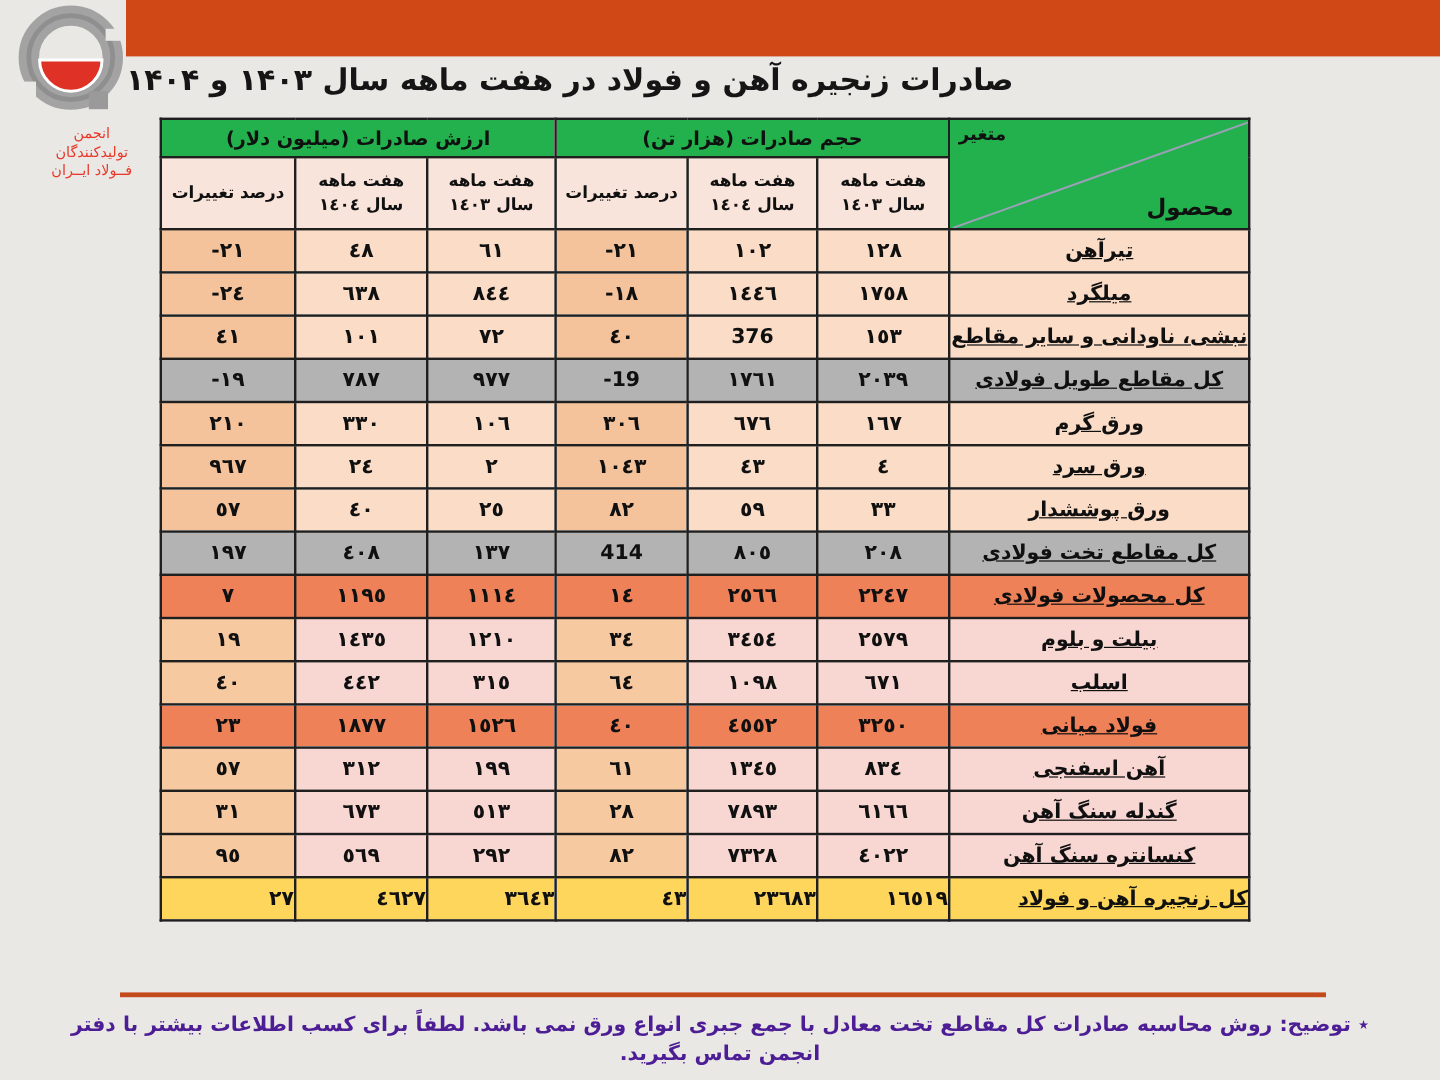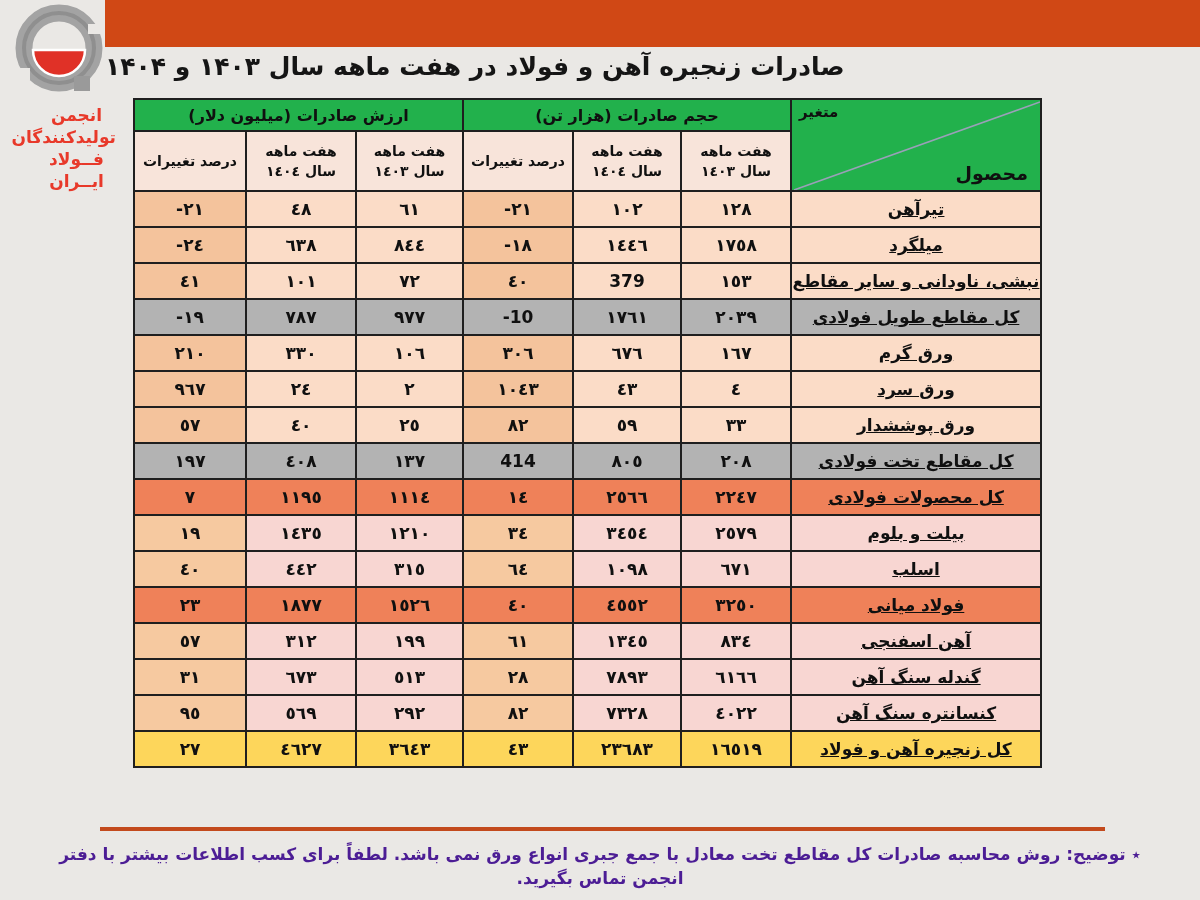--- a/index.html
+++ b/index.html
@@ -5,21 +5,21 @@
   html,body{margin:0;padding:0;}
   body{
     width:1200px;height:900px;position:relative;overflow:hidden;
     background:#eae8e5;
     font-family:"DejaVu Sans","Liberation Sans",sans-serif;
   }
   
   .banner{position:absolute;left:105px;top:0;width:1095px;height:47px;background:#d04815;}
   
   .logo{position:absolute;left:4px;top:4px;width:112px;text-align:center;}
-  .logo-text{color:#e8392a;font-weight:bold;font-size:17px;line-height:1.3;direction:rtl;margin-left:33px;}
+  .logo-text{color:#e8392a;font-weight:normal;font-size:12px;line-height:1.3;direction:rtl;margin-left:33px;}
   
   .title{
     position:absolute;left:105px;top:52px;width:1095px;
     text-align:left;direction:rtl;
     font-size:25px;font-weight:bold;color:#151515;
   }
   
   table.main{
     position:absolute;left:133px;top:98px;width:907px;
     border-collapse:collapse;table-layout:fixed;direction:rtl;
@@ -36,21 +36,21 @@
   tr.sub th{height:58px;background:#f8e4da;font-size:14px;font-weight:bold;line-height:1.45;direction:rtl;}
   tbody td{height:34px;font-size:17px;font-weight:bold;}
   td.num{direction:ltr;unicode-bidi:embed;}
   td.product{font-size:17px;direction:rtl;text-decoration:underline;}
   tr.peach td{background:#fbdcc7;}
   tr.peach td.pct{background:#f4c39c;}
   tr.pink td{background:#f8d6d2;}
   tr.pink td.pct{background:#f6c9a0;}
   tr.gray td{background:#b3b3b3;}
   tr.salmon td{background:#ef8159;}
-  tr.yellow td{background:#fdd65b;}
+  tr.yellow td{background:#fdd65b;text-align:right;}
   
   .rule{position:absolute;left:100px;top:827px;width:1005px;height:4px;background:#c34a1d;}
   .footnote{
     position:absolute;left:40px;top:843px;width:1120px;
     direction:rtl;text-align:center;
     font-size:17px;font-weight:bold;color:#4c1d95;line-height:1.4;
   }
 </style>
 </head>
 <body>
@@ -132,31 +132,31 @@
         <td class="num">١٧٥٨</td>
         <td class="num">١٤٤٦</td>
         <td class="num pct">-١٨</td>
         <td class="num">٨٤٤</td>
         <td class="num">٦٣٨</td>
         <td class="num pct">-٢٤</td>
       </tr>
       <tr class="peach">
         <td class="product">نبشی، ناودانی و سایر مقاطع</td>
         <td class="num">١٥٣</td>
-        <td class="num">379</td>
+        <td class="num">376</td>
         <td class="num pct">٤٠</td>
         <td class="num">٧٢</td>
         <td class="num">١٠١</td>
         <td class="num pct">٤١</td>
       </tr>
       <tr class="gray">
         <td class="product">کل مقاطع طویل فولادی</td>
         <td class="num">٢٠٣٩</td>
         <td class="num">١٧٦١</td>
-        <td class="num pct">-10</td>
+        <td class="num pct">-19</td>
         <td class="num">٩٧٧</td>
         <td class="num">٧٨٧</td>
         <td class="num pct">-١٩</td>
       </tr>
       <tr class="peach">
         <td class="product">ورق گرم</td>
         <td class="num">١٦٧</td>
         <td class="num">٦٧٦</td>
         <td class="num pct">٣٠٦</td>
         <td class="num">١٠٦</td>

